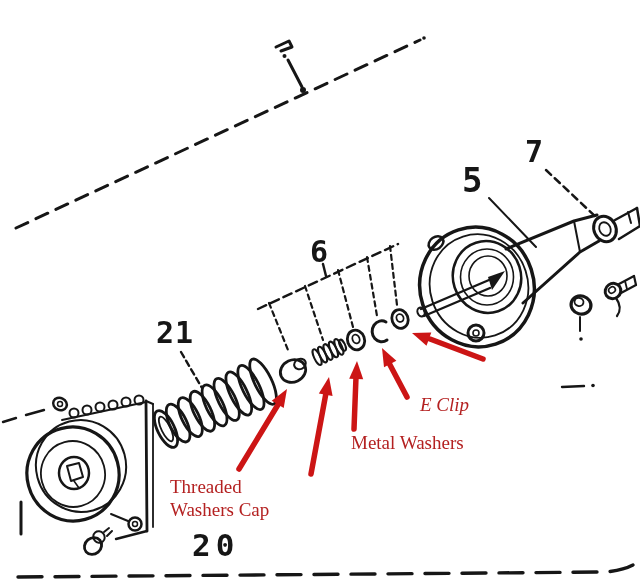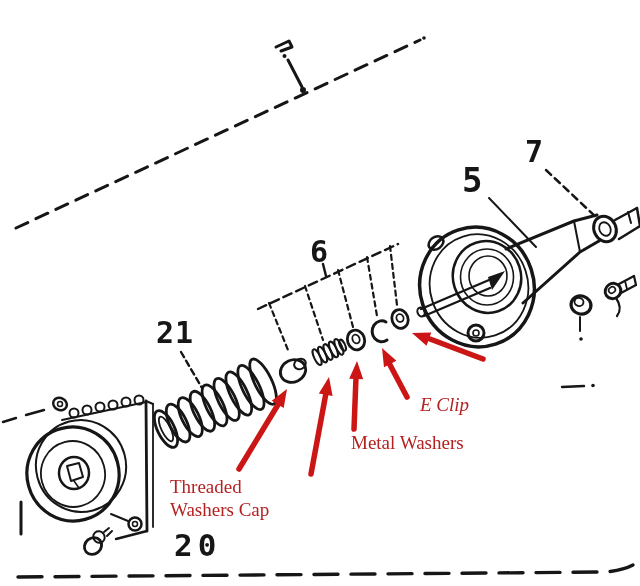--- a/index.html
+++ b/index.html
@@ -212,21 +212,21 @@
       <line x1="407" y1="397" x2="389" y2="363" class="red-stroke" stroke-width="5.5"></line>
       <polygon points="382,348 396.4,360.8 384,367.2" class="red-fill"></polygon>
     </g>
     <g>
       <line x1="483" y1="359" x2="430" y2="339" class="red-stroke" stroke-width="5.5"></line>
       <polygon points="412,333 431.3,332.6 426.5,345.8" class="red-fill"></polygon>
     </g>
   </svg>
 
   <div class="part-num" style="left:156px;top:318px;font-size:30px;letter-spacing:1px;">21</div>
-  <div class="part-num" style="left:174px;top:530px;font-size:31px;letter-spacing:5px;">20</div>
+  <div class="part-num" style="left:192px;top:530px;font-size:31px;letter-spacing:5px;">20</div>
   <div class="part-num" style="left:462px;top:163px;font-size:34px;">5</div>
   <div class="part-num" style="left:310px;top:237px;font-size:30px;">6</div>
   <div class="part-num" style="left:525px;top:137px;font-size:30px;">7</div>
 
   <div class="red-label" style="left:170px;top:475px;">
     <div>Threaded</div>
     <div>Washers Cap</div>
   </div>
   <div class="red-label" style="left:351px;top:431px;">Metal Washers</div>
   <div class="red-label" style="left:420px;top:393px;font-style:italic;">E Clip</div>

